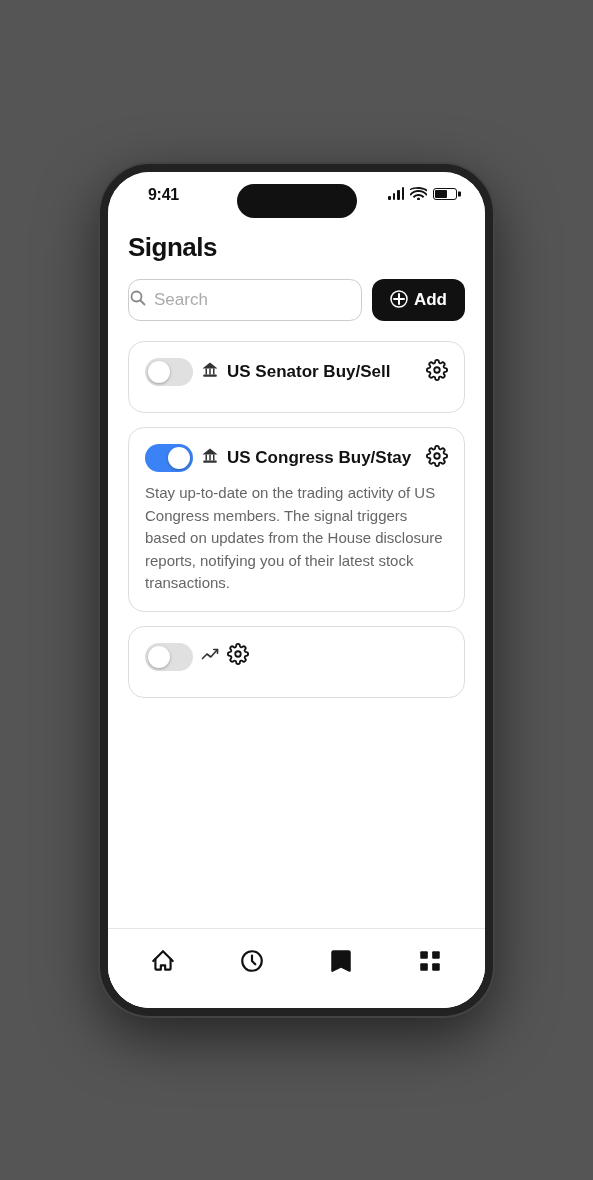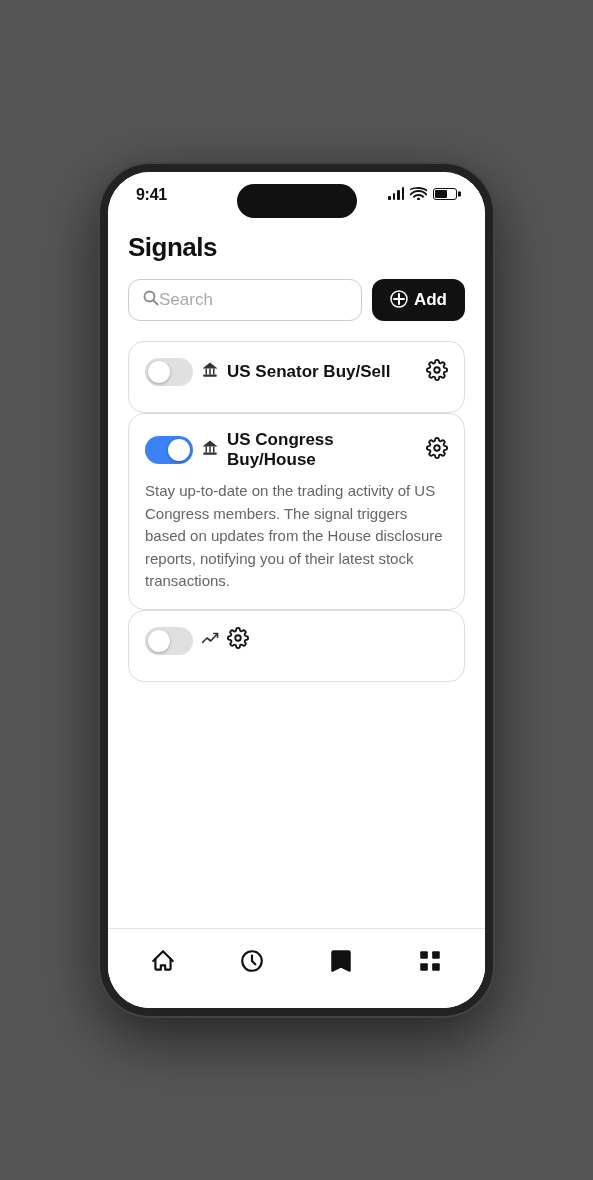--- a/index.html
+++ b/index.html
@@ -34,21 +34,21 @@
       height: 34px;
       background: #111;
       border-radius: 20px;
       z-index: 10;
     }
 
     
     .status-bar {
       position: absolute;
       top: 0;
-      left: 0;
+      left: 12px;
       right: 0;
       height: 54px;
       display: flex;
       align-items: flex-start;
       padding: 14px 28px 0;
       justify-content: space-between;
       z-index: 5;
     }
 
     .status-time {
@@ -141,21 +141,22 @@
       gap: 10px;
       margin-bottom: 20px;
     }
 
     .search-box {
       flex: 1;
       display: flex;
       align-items: center;
       border: 1.5px solid #ccc;
       border-radius: 12px;
-      padding: 10px 14px;
+      padding: 10px 1px;
+      gap: 8px;
       background: #fff;
     }
 
     .search-icon-wrap {
       color: #888;
       font-size: 16px;
       flex-shrink: 0;
     }
 
     .search-placeholder {
@@ -183,21 +184,21 @@
       font-size: 20px;
       font-weight: 400;
       line-height: 1;
     }
 
     
     .signal-card {
       border: 1.5px solid #ddd;
       border-radius: 16px;
       padding: 16px;
-      margin-bottom: 0;
+      margin-bottom: 14px;
       background: #fff;
     }
 
     .card-header {
       display: flex;
       align-items: center;
       gap: 8px;
       margin-bottom: 10px;
     }
 
@@ -373,21 +374,21 @@
           </div>
         </div>
         <span class="card-icon"><svg width="18" height="18" viewBox="0 0 24 24" fill="none">
                   <rect x="3" y="18" width="18" height="3" rx="1" fill="#333"></rect>
                   <rect x="6" y="10" width="2" height="8" fill="#333"></rect>
                   <rect x="11" y="10" width="2" height="8" fill="#333"></rect>
                   <rect x="16" y="10" width="2" height="8" fill="#333"></rect>
                   <polygon points="12,2 22,10 2,10" fill="#333"></polygon>
                   <path d="M10 6 Q12 4 14 6" stroke="#333" fill="none" stroke-width="1.2"></path>
                 </svg></span>
-        <span class="card-title">US Congress Buy/House</span>
+        <span class="card-title">US Congress Buy/Stay</span>
         <span class="gear-icon">
           <svg width="22" height="22" viewBox="0 0 24 24" fill="none">
             <circle cx="12" cy="12" r="3" stroke="#111" stroke-width="2"></circle>
             <path d="M19.4 15a1.65 1.65 0 0 0 .33 1.82l.06.06a2 2 0 0 1-2.83 2.83l-.06-.06a1.65 1.65 0 0 0-1.82-.33 1.65 1.65 0 0 0-1 1.51V21a2 2 0 0 1-4 0v-.09A1.65 1.65 0 0 0 9 19.4a1.65 1.65 0 0 0-1.82.33l-.06.06a2 2 0 0 1-2.83-2.83l.06-.06A1.65 1.65 0 0 0 4.68 15a1.65 1.65 0 0 0-1.51-1H3a2 2 0 0 1 0-4h.09A1.65 1.65 0 0 0 4.6 9a1.65 1.65 0 0 0-.33-1.82l-.06-.06a2 2 0 0 1 2.83-2.83l.06.06A1.65 1.65 0 0 0 9 4.68a1.65 1.65 0 0 0 1-1.51V3a2 2 0 0 1 4 0v.09a1.65 1.65 0 0 0 1 1.51 1.65 1.65 0 0 0 1.82-.33l.06-.06a2 2 0 0 1 2.83 2.83l-.06.06A1.65 1.65 0 0 0 19.4 9a1.65 1.65 0 0 0 1.51 1H21a2 2 0 0 1 0 4h-.09a1.65 1.65 0 0 0-1.51 1z" stroke="#111" stroke-width="2"></path>
           </svg>
         </span>
       </div>
       <p class="card-description">Stay up-to-date on the trading activity of US Congress members. The signal triggers based on updates from the House disclosure reports, notifying you of their latest stock transactions.</p>
     </div>
           <div class="signal-card">

